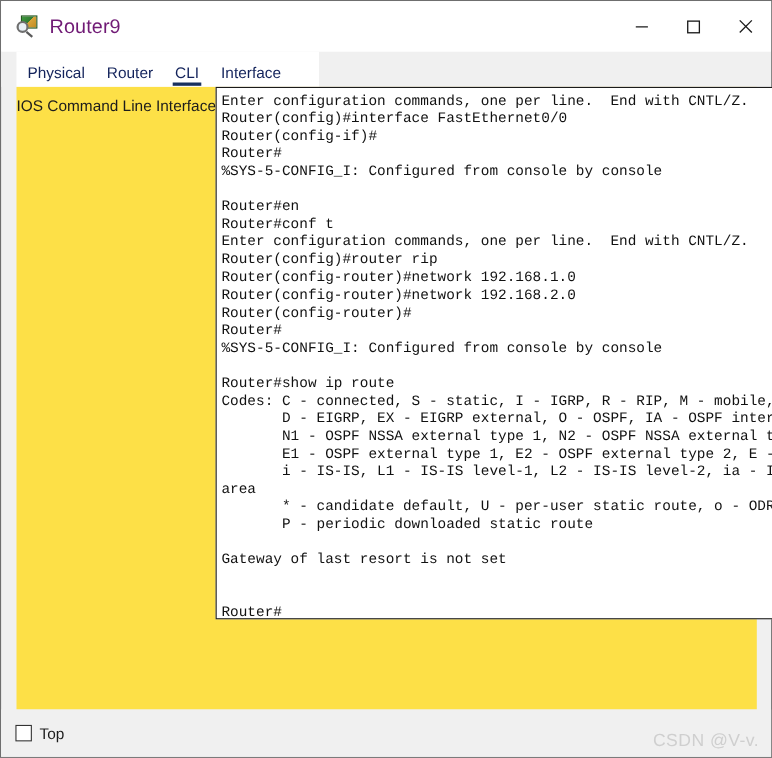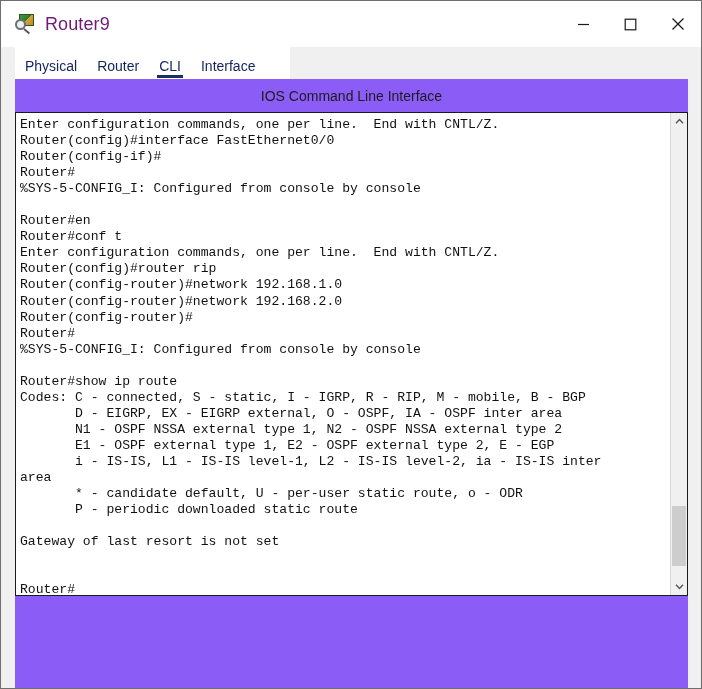--- a/index.html
+++ b/index.html
@@ -123,24 +123,24 @@
     position: absolute;
     left: 8px; right: 8px;
     bottom: 1px;
     height: 3px;
     background: #18305e;
   }
 
   
   .panel {
     flex: 1 1 auto;
-    background: #8b5cf6;
+    background: #fde047;
     margin: 0 13px 0 14px;
     display: flex;
-    flex-direction: column;
+    flex-direction: row;
     min-height: 0;
   }
   .panel-title {
     text-align: center;
     font-size: 14px;
     color: #1c1c1c;
     padding: 9px 0 8px 0;
     flex: 0 0 auto;
   }
 
@@ -369,14 +369,21 @@
         <div class="sb-arrow down">
           <svg width="9" height="7" viewBox="0 0 9 7">
             <polyline points="1,1.8 4.5,5.4 8,1.8" fill="none" stroke="#555555" stroke-width="1.4"></polyline>
           </svg>
         </div>
       </div>
     </div>
 
   </div>
 
+  <div class="statusbar">
+    <div class="checkbox-row">
+      <div class="checkbox"></div>
+      <div class="checkbox-label">Top</div>
+    </div>
+    <div class="watermark">CSDN @V-v.</div>
+  </div>
 
 </div>
 
 </body></html>

